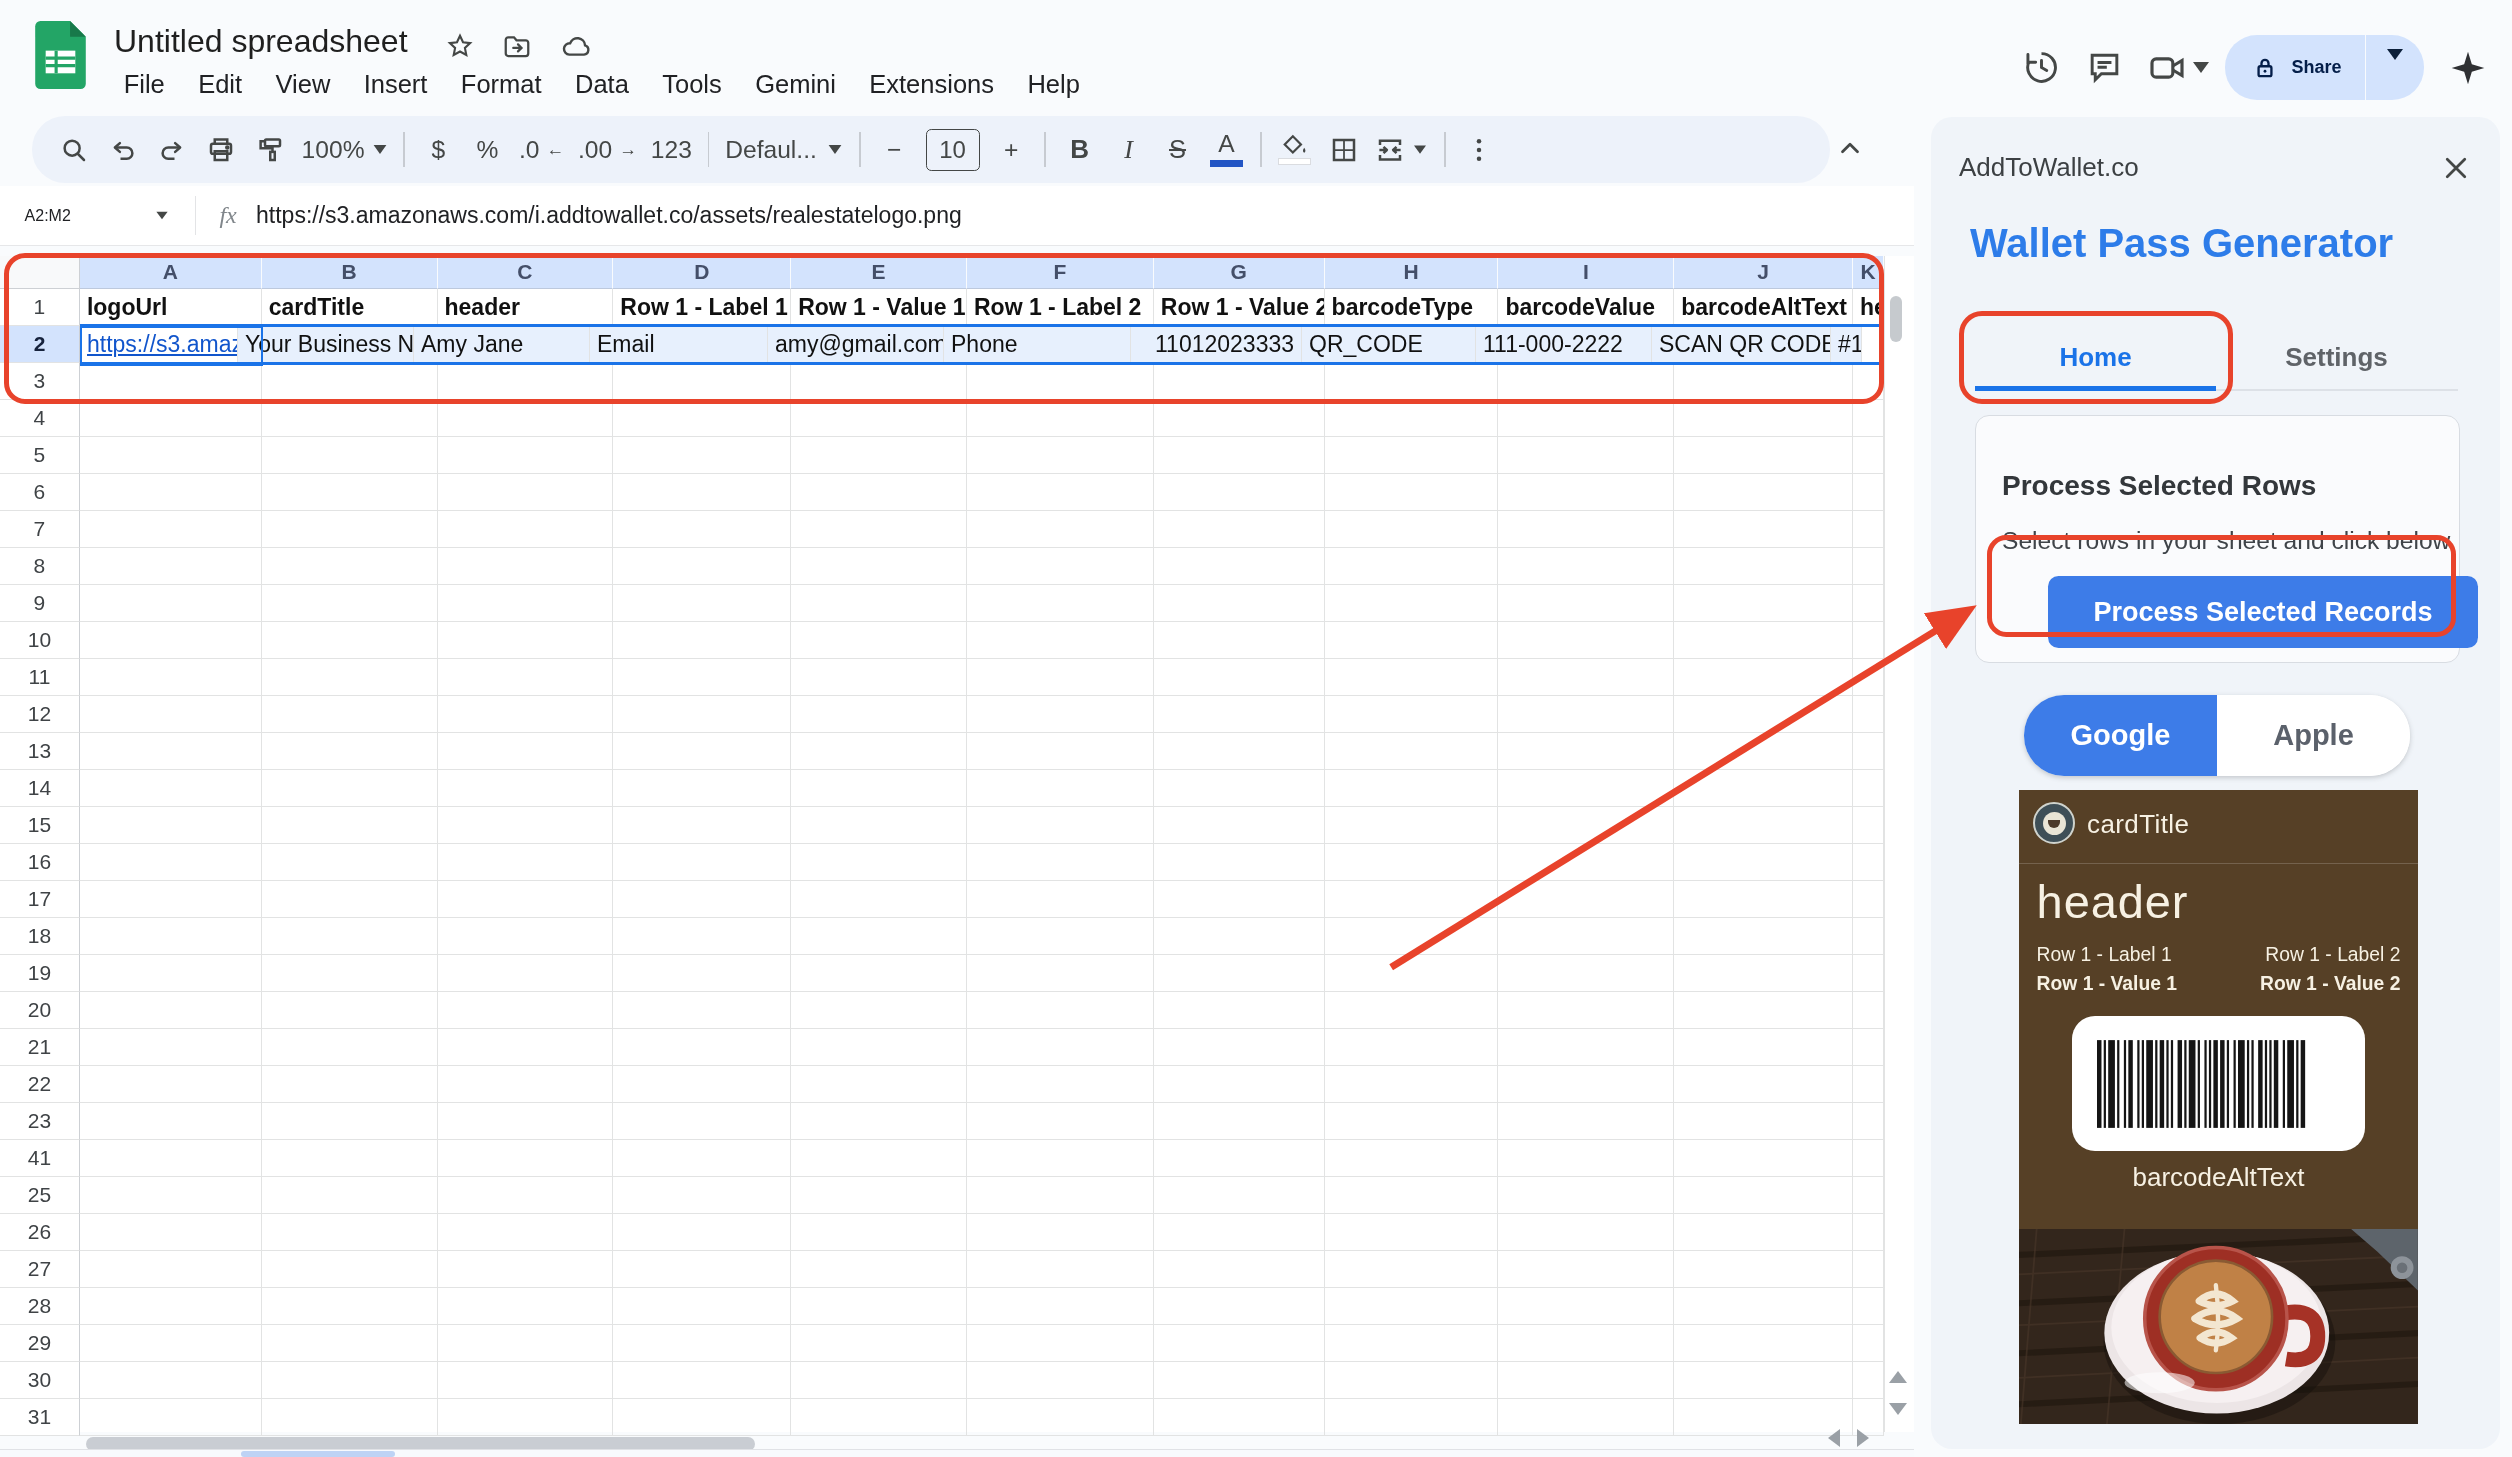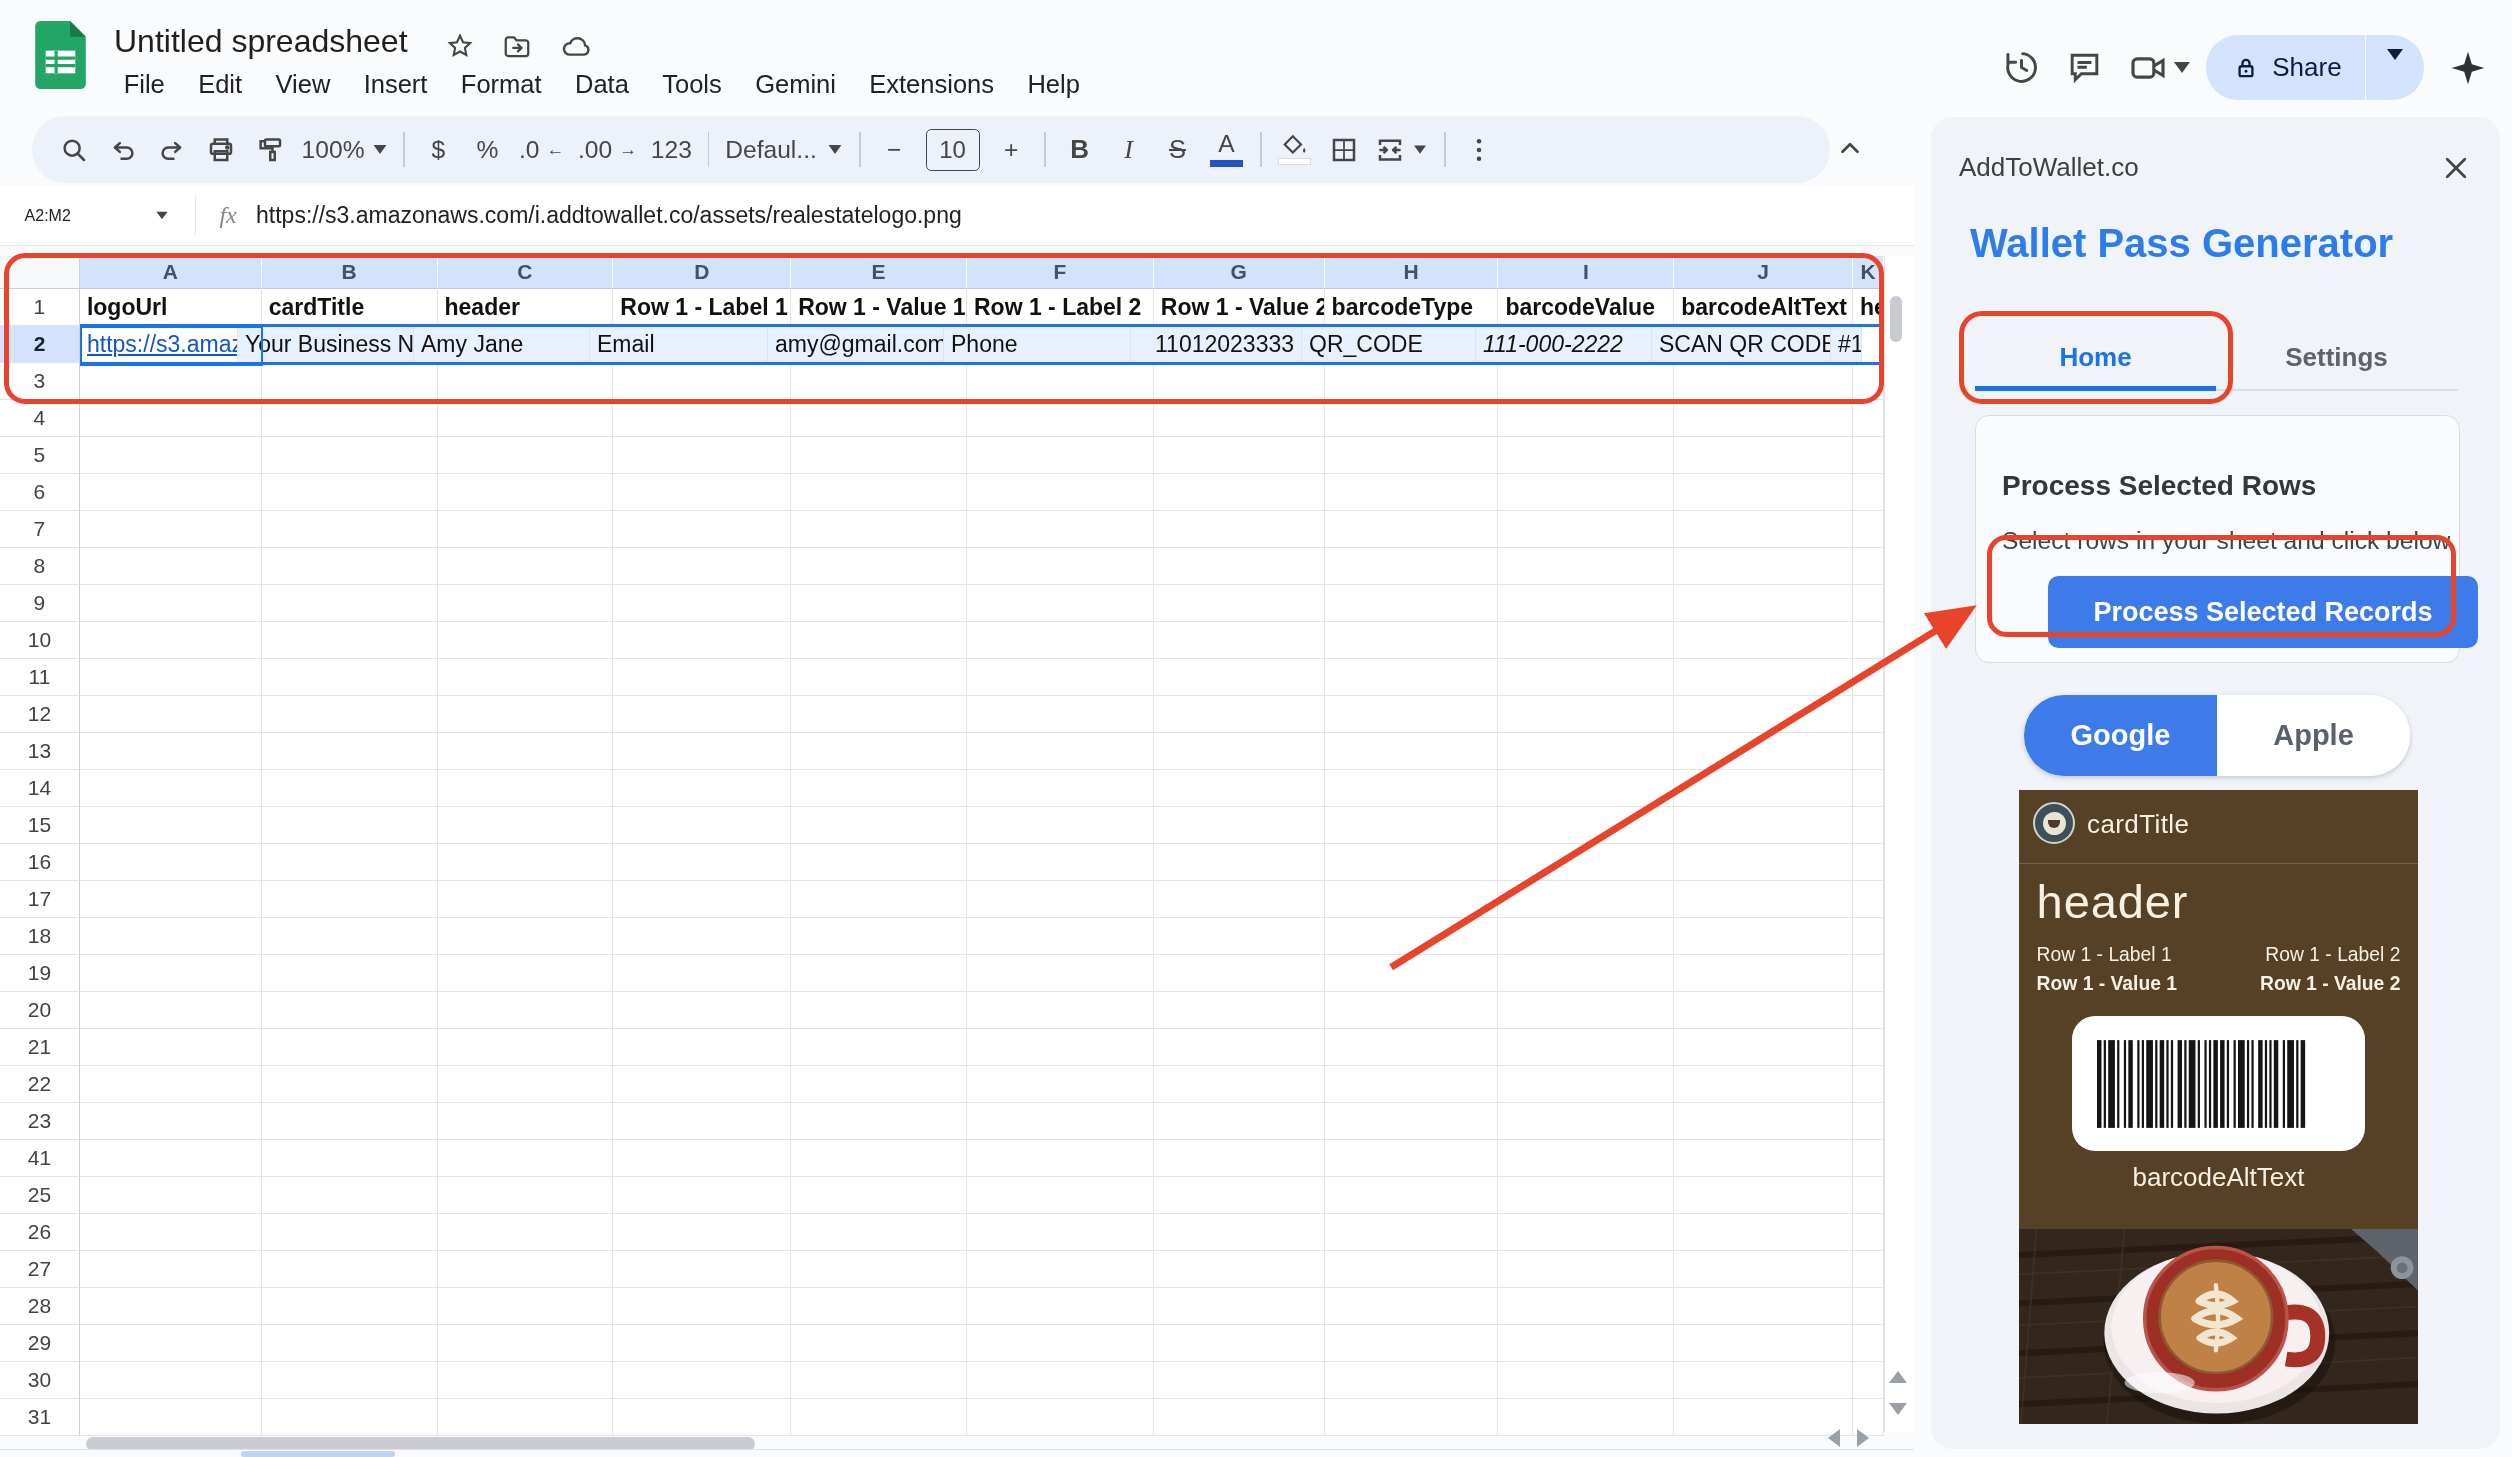--- a/index.html
+++ b/index.html
@@ -12,21 +12,21 @@
   #topbar { position:absolute; left:0; top:0; width:2512px; height:112px; }
   #sheets-logo { position:absolute; left:35px; top:21px; }
   #doc-title { position:absolute; left:114px; top:23px; font-size:32px; color:#1f1f1f; }
   #title-icons { position:absolute; left:446px; top:30px; display:flex; gap:28px; align-items:center; }
   #menubar { position:absolute; left:107px; top:63px; display:flex; list-style:none; }
   #menubar li { font-size:25.5px; color:#202124; padding:7px 16.7px; border-radius:7px; cursor:default; }
   #topbar-right { position:absolute; right:12.3px; top:35px; display:flex; align-items:center; }
   .tb-ic { width:63px; height:63px; display:flex; align-items:center; justify-content:center; border-radius:50%; }
   #share-pill { display:flex; align-items:center; background:#d3e3fd; border-radius:32px; height:65px; margin:0 12.3px 0 16px; color:#041e49; }
   #share-main { display:flex; align-items:center; gap:12.3px; padding:0 23px 0 26px; }
-  #share-label { font-size:26px; font-weight:400; }
+  #share-label { font-size:18px; font-weight:700; }
   #share-divider { width:1.8px; height:65px; background:#f9fbfd; }
   #share-caret { padding:0 21px; }
   .caret-down { width:0; height:0; border-left:8.8px solid transparent; border-right:8.8px solid transparent; border-top:11.4px solid #0b1f3a; }
   .caret-gray { border-top-color:#444746; }
 
   
   #toolbar { position:absolute; left:32px; top:116px; width:1798px; height:67px; background:#edf2fa; border-radius:33px; display:flex; align-items:center; padding:0 17.6px; }
   .t-item { height:53px; min-width:49px; display:flex; align-items:center; justify-content:center; border-radius:7px; color:#444746; font-size:24.6px; gap:7px; padding:0 7px; }
   .t-sep { width:1.8px; height:35px; background:#c7cbd1; margin:0 8.8px; }
   .t-txt { font-size:24.6px; color:#444746; }
@@ -376,21 +376,21 @@
           <div class="cell active" style="width: 158px;">
             <a class="lnk">https://s3.amazo</a>
           </div>
           <div class="cell sel" style="width: 176px;">Your Business N</div>
           <div class="cell sel" style="width: 176px;">Amy Jane</div>
           <div class="cell sel" style="width: 178px;">Email</div>
           <div class="cell sel" style="width: 176px;">amy@gmail.com</div>
           <div class="cell sel" style="width: 187px;">Phone</div>
           <div class="cell sel num" style="width: 171px;">11012023333</div>
           <div class="cell sel" style="width: 174px;">QR_CODE</div>
-          <div class="cell sel" style="width: 176px; font-style: italic;">111-000-2222</div>
+          <div class="cell sel" style="width: 176px;">111-000-2222</div>
           <div class="cell sel" style="width: 179px;">SCAN QR CODE</div>
           <div class="cell sel" style="width: 31px;">#1</div>
         </div>
         <div class="g-row">
           <div class="rn">3</div>
           <div class="cell" style="width: 182px;"></div>
           <div class="cell" style="width: 176px;"></div>
           <div class="cell" style="width: 176px;"></div>
           <div class="cell" style="width: 178px;"></div>
           <div class="cell" style="width: 176px;"></div>

